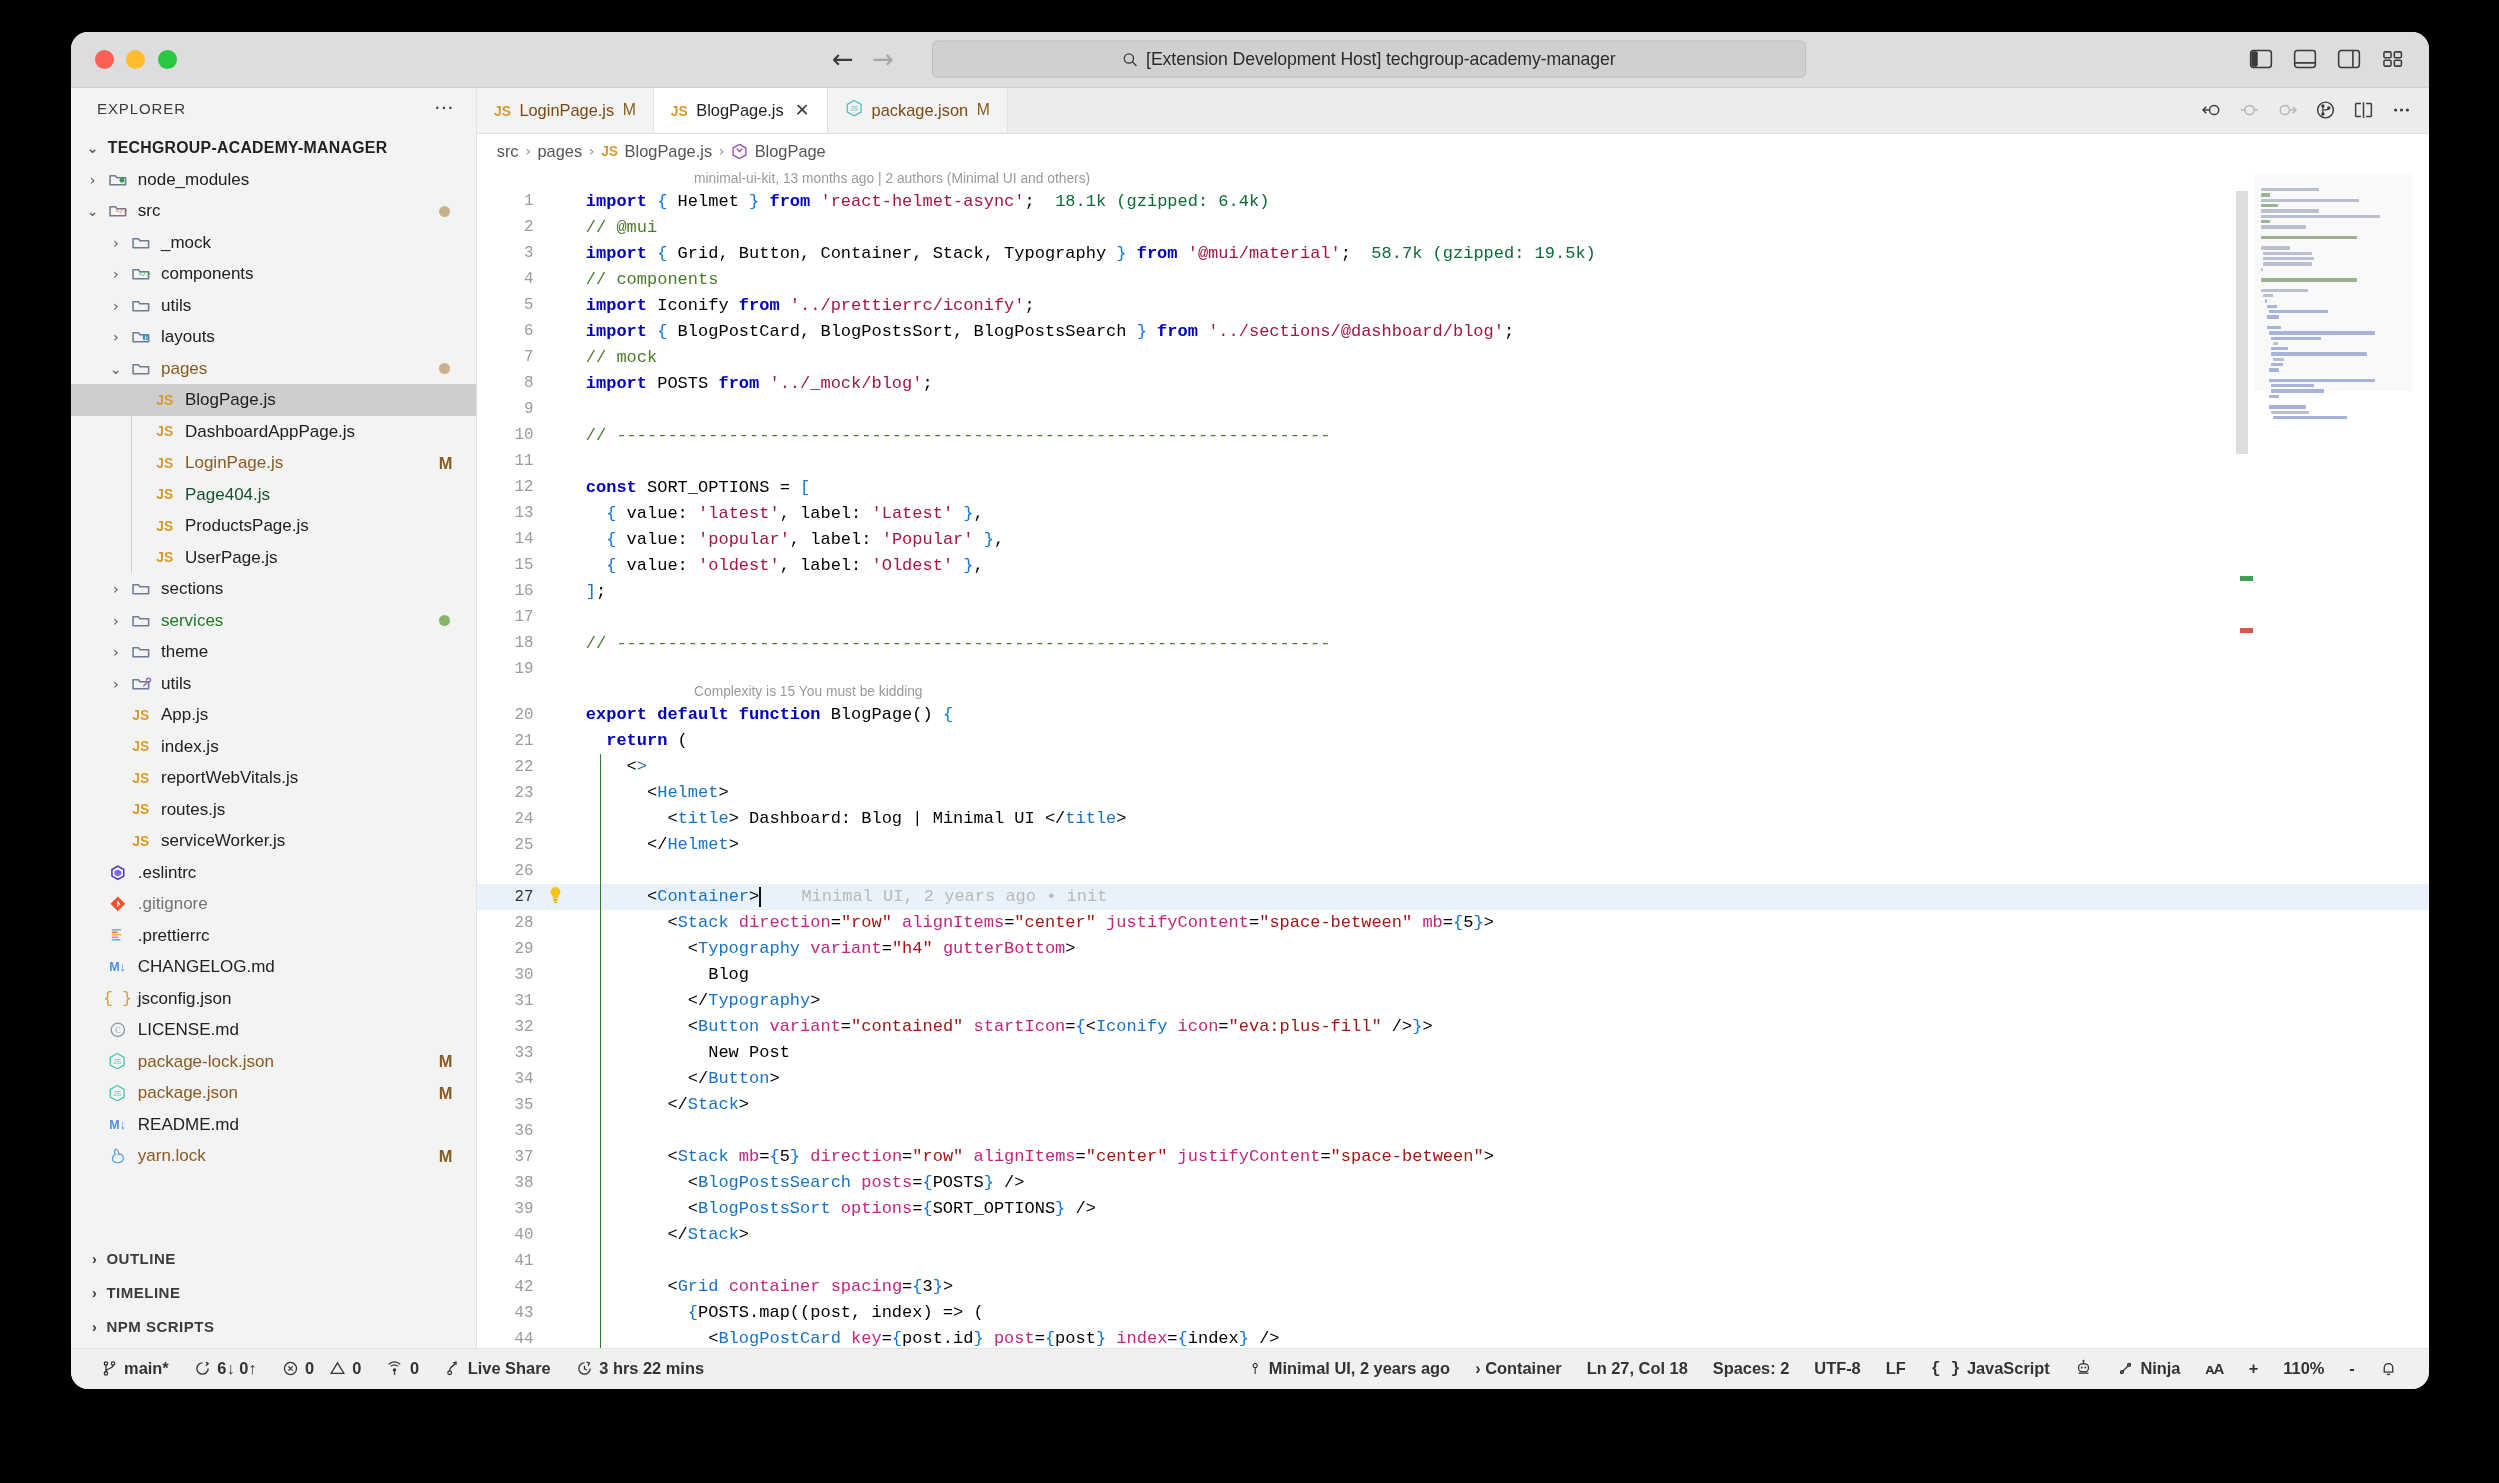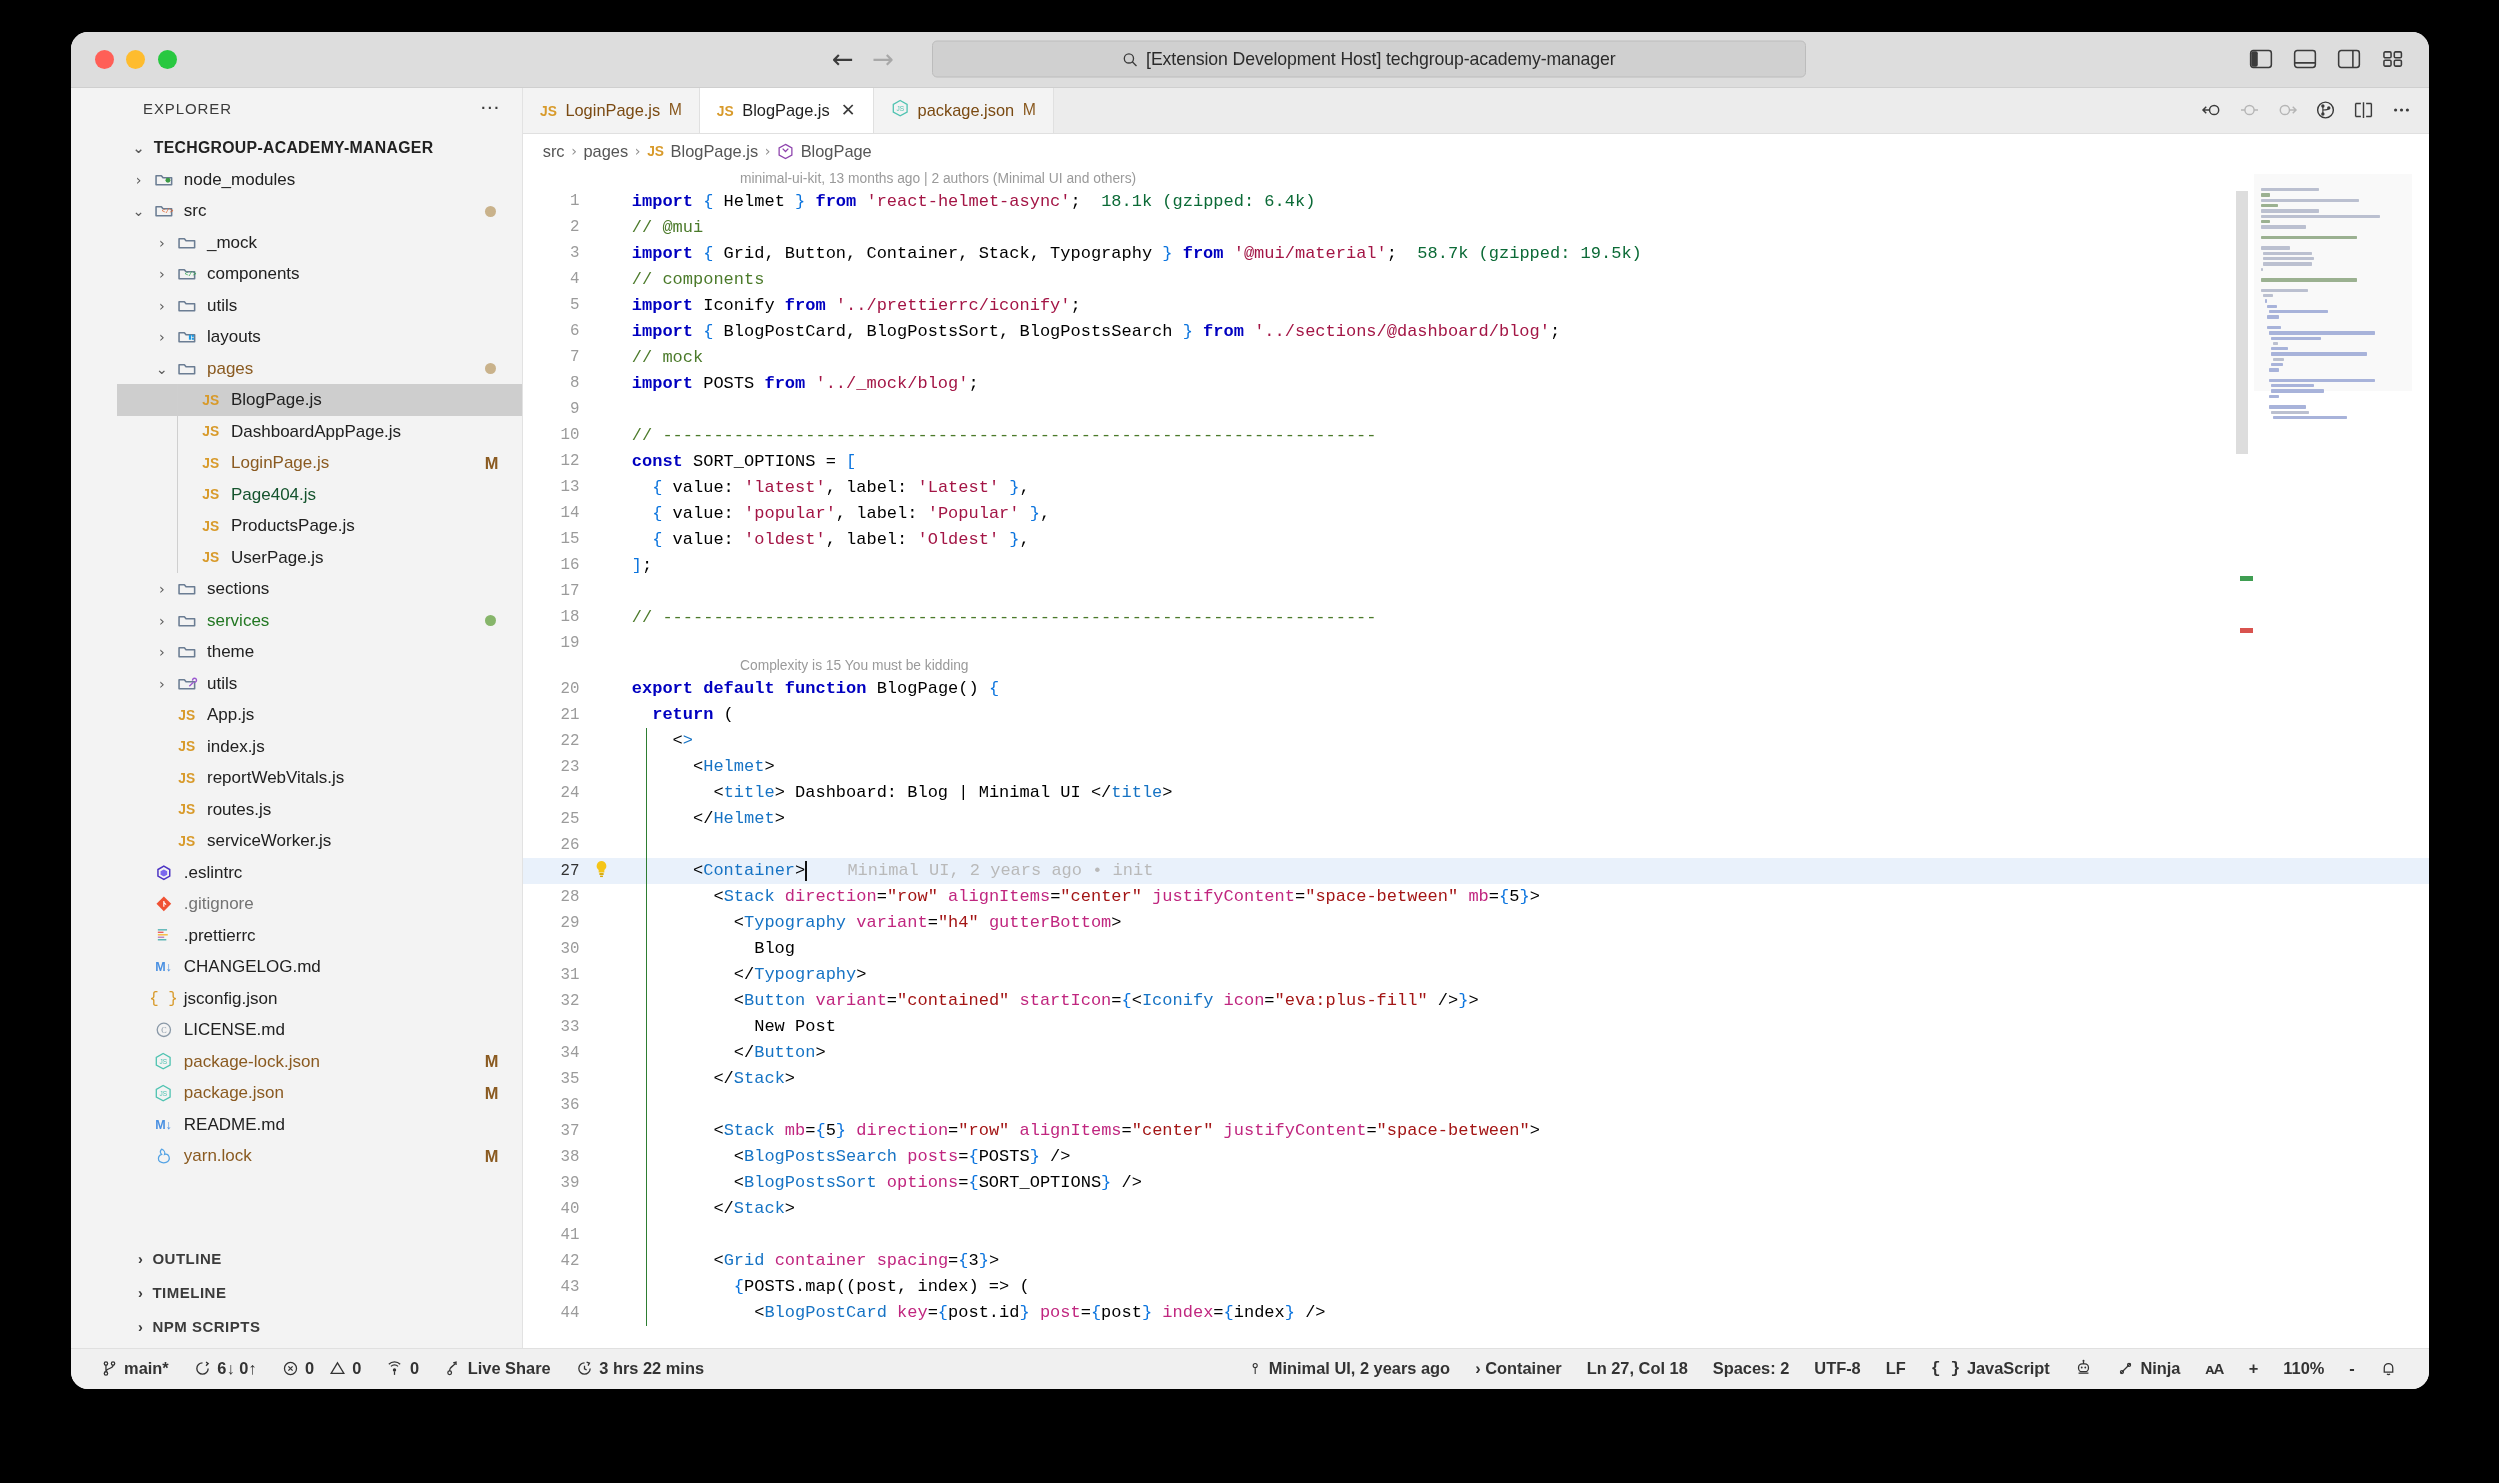--- a/index.html
+++ b/index.html
@@ -56,21 +56,21 @@
   .omnibox .txt {
     font-size: 17.7px; color: #2b2b2b; letter-spacing: -0.1px;
     font-family: "Liberation Sans", sans-serif;
   }
   .layoutIcons {
     position: absolute; right: 25px; top: 50%; transform: translateY(-50%);
     display: flex; gap: 22px; align-items: center;
   }
   .licon { width: 22px; height: 18.4px; }
   
-  .body { flex: 1; display: flex; min-height: 0; background: #f3f3f3; padding-left: 46px;}
+  .body { flex: 1; display: flex; min-height: 0; background: #f3f3f3;}
   
   .sidebar {
     width: 406px; min-width: 406px;
     background: #f3f3f3;
     border-right: 0.7px solid #e2e2e2;
     display: flex; flex-direction: column;
     position: relative;
   }
   .sb-header {
     height: 41px; display: flex; align-items: center;
@@ -647,20 +647,21 @@
                 <div class="cline"><span class="gutter">1</span><span class="bulb"></span><span class="codetext"><span class="k">import</span> <span class="b">{</span> Helmet <span class="b">}</span> <span class="k">from</span> <span class="st">'react-helmet-async'</span>;&nbsp;&nbsp;<span class="n">18.1k (gzipped: 6.4k)</span></span></div>
                 <div class="cline"><span class="gutter">2</span><span class="bulb"></span><span class="codetext"><span class="c">// @mui</span></span></div>
                 <div class="cline"><span class="gutter">3</span><span class="bulb"></span><span class="codetext"><span class="k">import</span> <span class="b">{</span> Grid, Button, Container, Stack, Typography <span class="b">}</span> <span class="k">from</span> <span class="st">'@mui/material'</span>;&nbsp;&nbsp;<span class="n">58.7k (gzipped: 19.5k)</span></span></div>
                 <div class="cline"><span class="gutter">4</span><span class="bulb"></span><span class="codetext"><span class="c">// components</span></span></div>
                 <div class="cline"><span class="gutter">5</span><span class="bulb"></span><span class="codetext"><span class="k">import</span> Iconify <span class="k">from</span> <span class="st">'../prettierrc/iconify'</span>;</span></div>
                 <div class="cline"><span class="gutter">6</span><span class="bulb"></span><span class="codetext"><span class="k">import</span> <span class="b">{</span> BlogPostCard, BlogPostsSort, BlogPostsSearch <span class="b">}</span> <span class="k">from</span> <span class="st">'../sections/@dashboard/blog'</span>;</span></div>
                 <div class="cline"><span class="gutter">7</span><span class="bulb"></span><span class="codetext"><span class="c">// mock</span></span></div>
                 <div class="cline"><span class="gutter">8</span><span class="bulb"></span><span class="codetext"><span class="k">import</span> POSTS <span class="k">from</span> <span class="st">'../_mock/blog'</span>;</span></div>
                 <div class="cline"><span class="gutter">9</span><span class="bulb"></span><span class="codetext"></span></div>
                 <div class="cline"><span class="gutter">10</span><span class="bulb"></span><span class="codetext"><span class="c">// ----------------------------------------------------------------------</span></span></div>
+                <div class="cline"><span class="gutter">11</span><span class="bulb"></span><span class="codetext"></span></div>
                 <div class="cline"><span class="gutter">12</span><span class="bulb"></span><span class="codetext"><span class="k">const</span> SORT_OPTIONS = <span class="b">[</span></span></div>
                 <div class="cline"><span class="gutter">13</span><span class="bulb"></span><span class="codetext">  <span class="b">{</span> value: <span class="st">'latest'</span>, label: <span class="st">'Latest'</span> <span class="b">}</span>,</span></div>
                 <div class="cline"><span class="gutter">14</span><span class="bulb"></span><span class="codetext">  <span class="b">{</span> value: <span class="st">'popular'</span>, label: <span class="st">'Popular'</span> <span class="b">}</span>,</span></div>
                 <div class="cline"><span class="gutter">15</span><span class="bulb"></span><span class="codetext">  <span class="b">{</span> value: <span class="st">'oldest'</span>, label: <span class="st">'Oldest'</span> <span class="b">}</span>,</span></div>
                 <div class="cline"><span class="gutter">16</span><span class="bulb"></span><span class="codetext"><span class="b">]</span>;</span></div>
                 <div class="cline"><span class="gutter">17</span><span class="bulb"></span><span class="codetext"></span></div>
                 <div class="cline"><span class="gutter">18</span><span class="bulb"></span><span class="codetext"><span class="c">// ----------------------------------------------------------------------</span></span></div>
                 <div class="cline"><span class="gutter">19</span><span class="bulb"></span><span class="codetext"></span></div>
                 <div class="lens">Complexity is 15 You must be kidding</div>
                 <div class="cline"><span class="gutter">20</span><span class="bulb"></span><span class="codetext"><span class="k">export</span> <span class="k">default</span> <span class="k">function</span> BlogPage() <span class="b">{</span></span></div>

